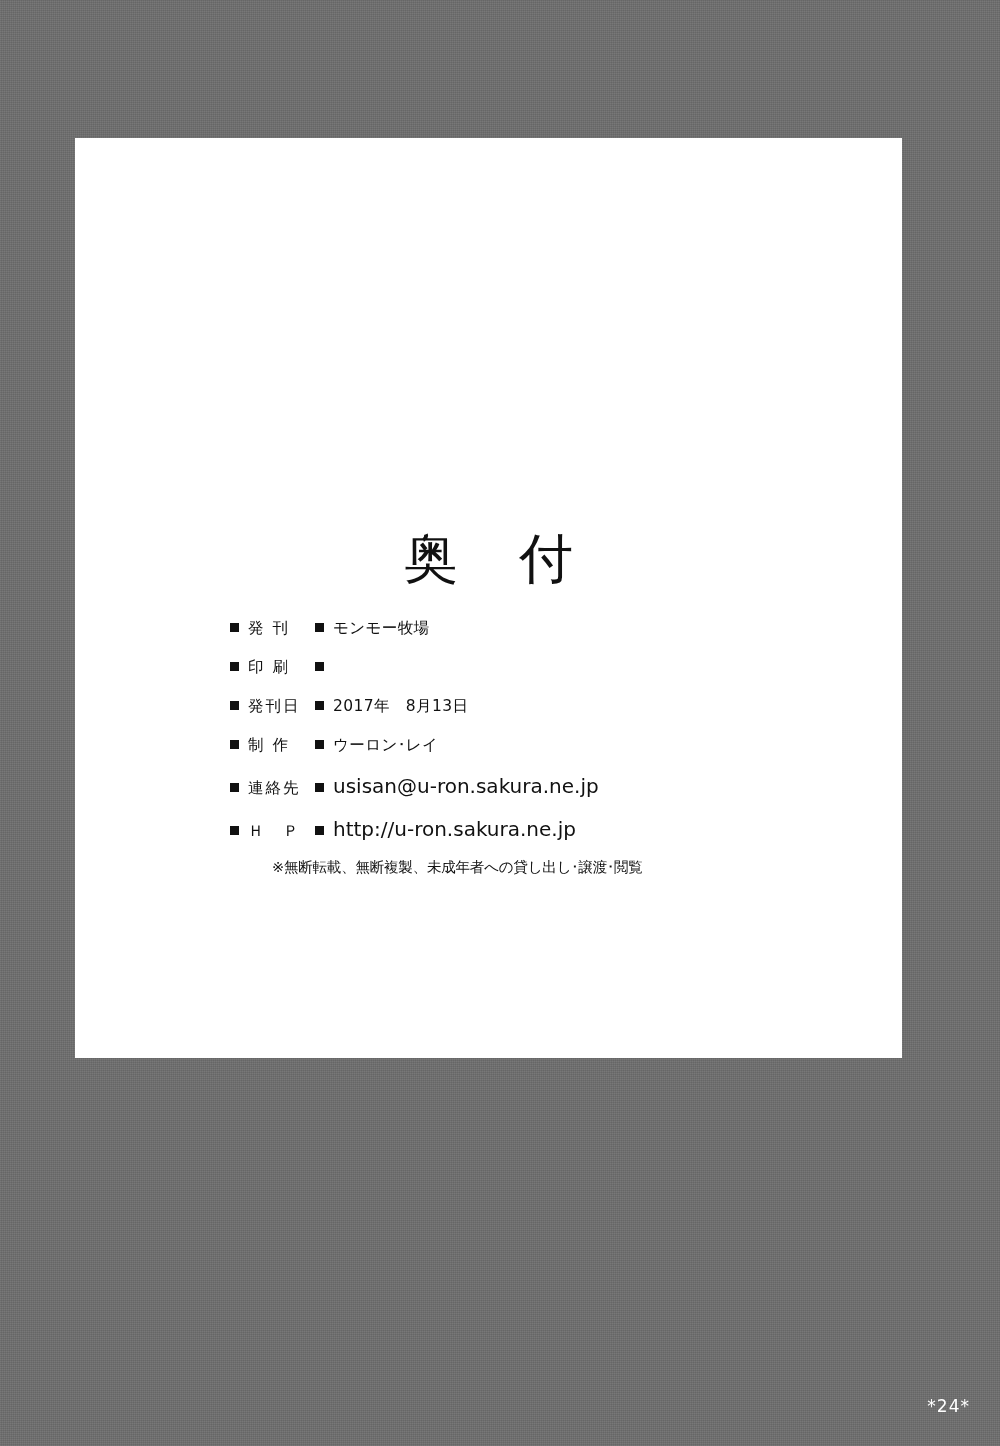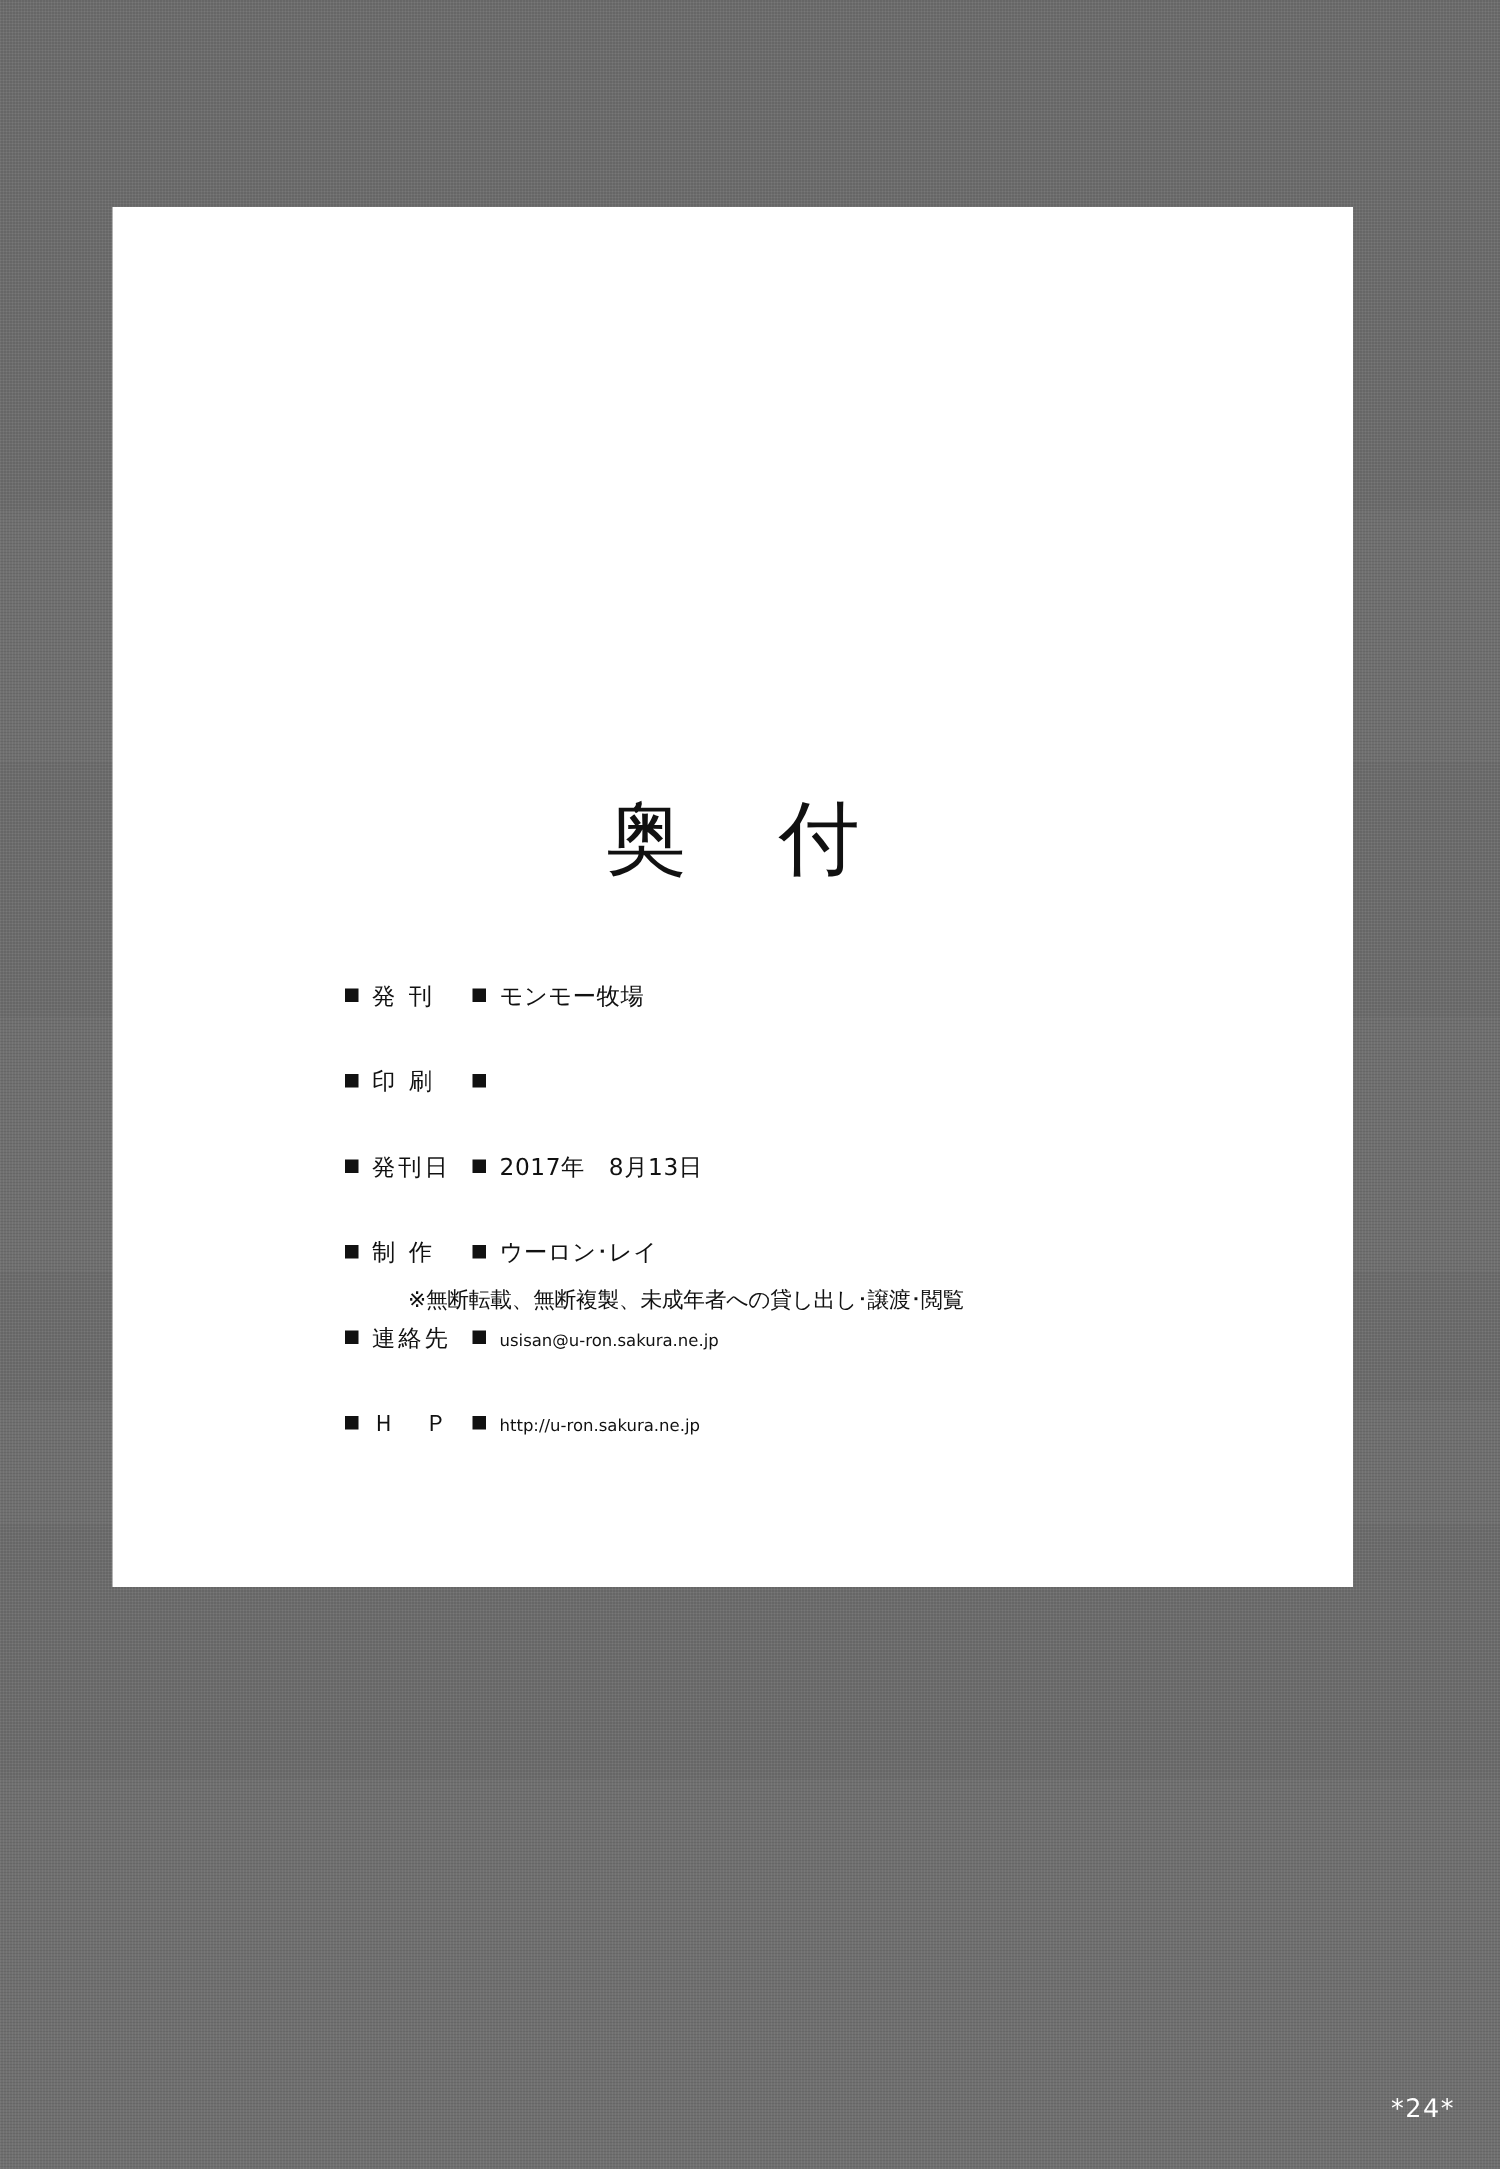--- a/index.html
+++ b/index.html
@@ -58,21 +58,20 @@
     width: 620px;
   }
   .entry {
     display: flex;
     align-items: baseline;
     margin-bottom: 18px;
     white-space: nowrap;
     font-size: 15.5px;
     color: #111;
     font-family: "DejaVu Sans", sans-serif;
-    margin-top: 36px;
   }
   .sq {
     display: inline-block;
     width: 9px;
     height: 9px;
     background: #111;
     margin-right: 9px;
     flex: none;
     position: relative;
     top: -1px;
@@ -82,21 +81,21 @@
     min-width: 64px;
     letter-spacing: 2px;
   }
   .entry-sep {
     margin: 0 9px 0 3px;
   }
   .entry-value {
     letter-spacing: 0.4px;
   }
   .entry.small .entry-value {
-    font-size: 11px;
+    font-size: 20px;
     letter-spacing: 0;
   }
   .notice {
     position: absolute;
     top: 718px;
     left: 155px;
     width: 660px;
     font-size: 14.5px;
     line-height: 1.55;
     color: #111;

